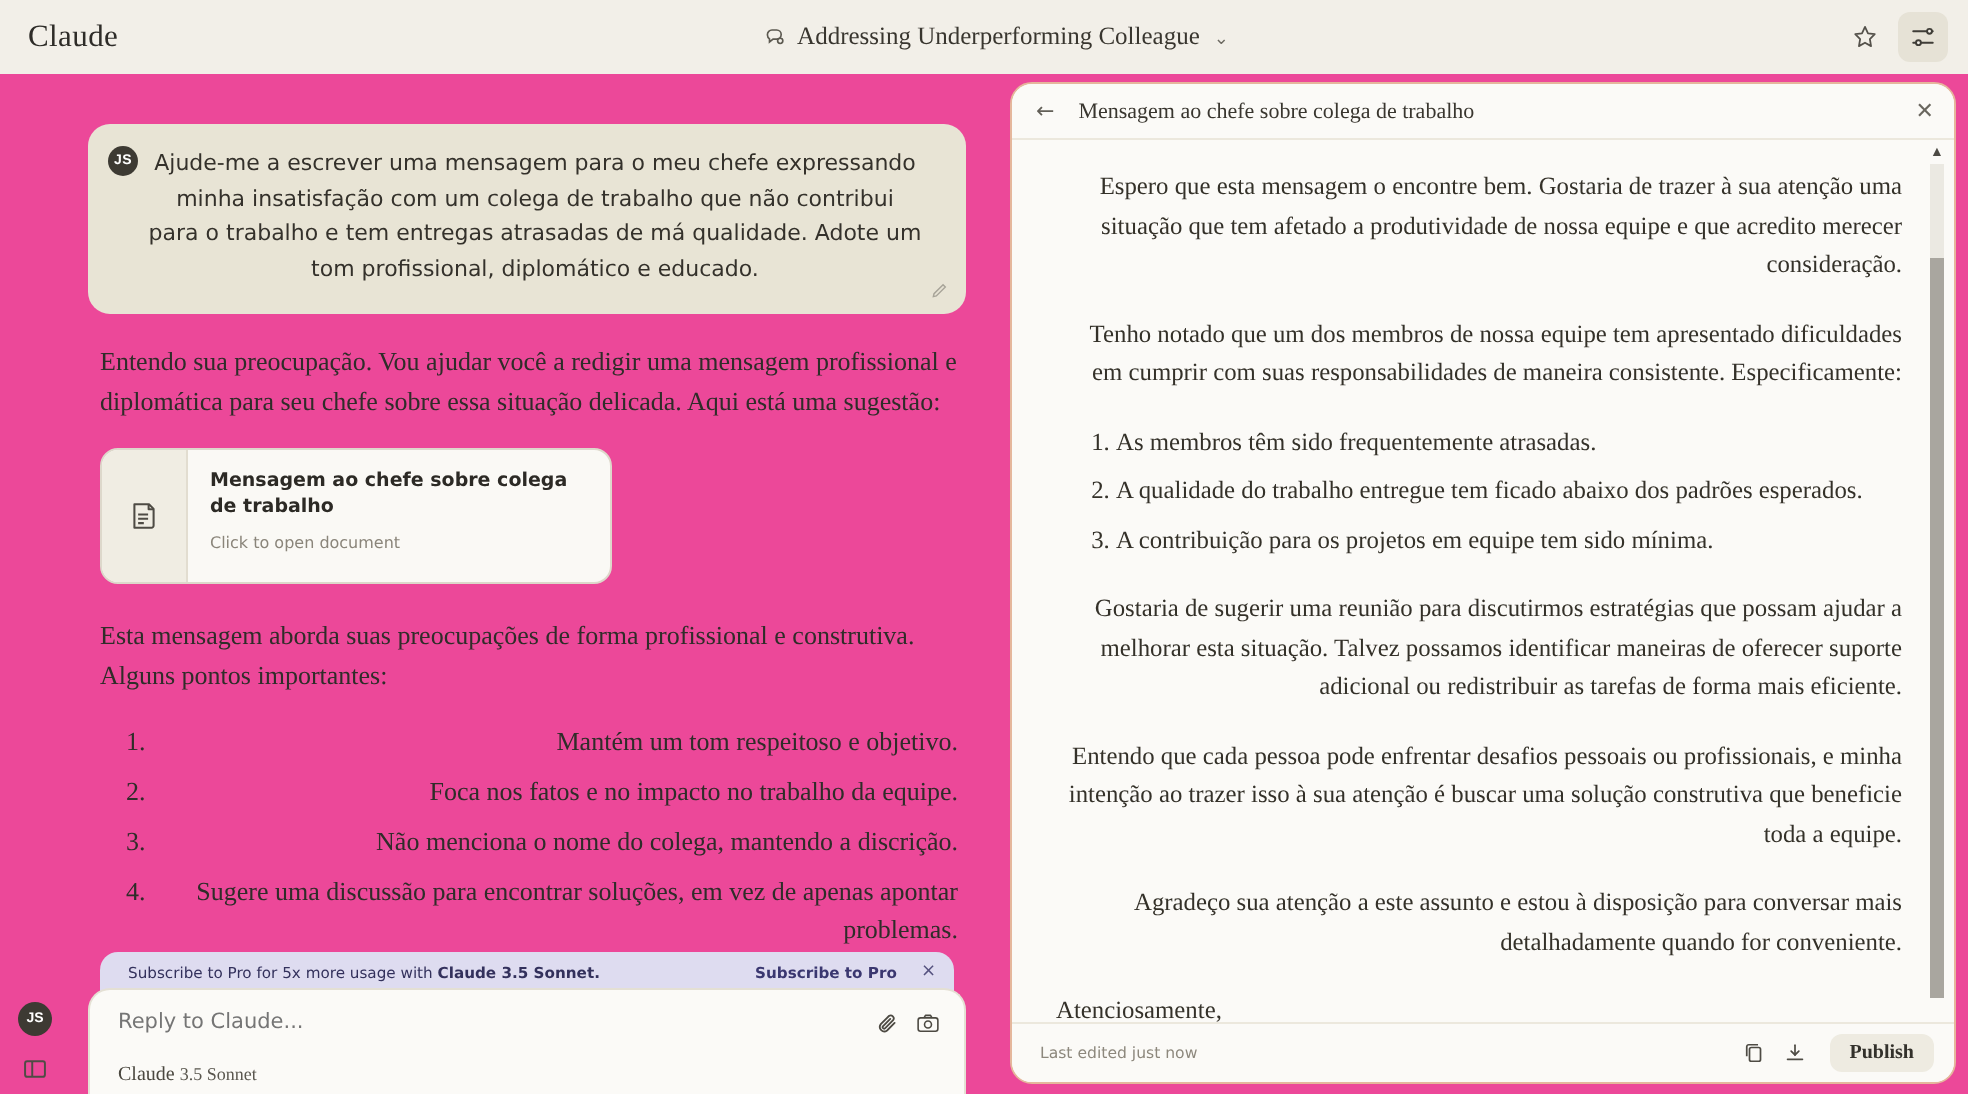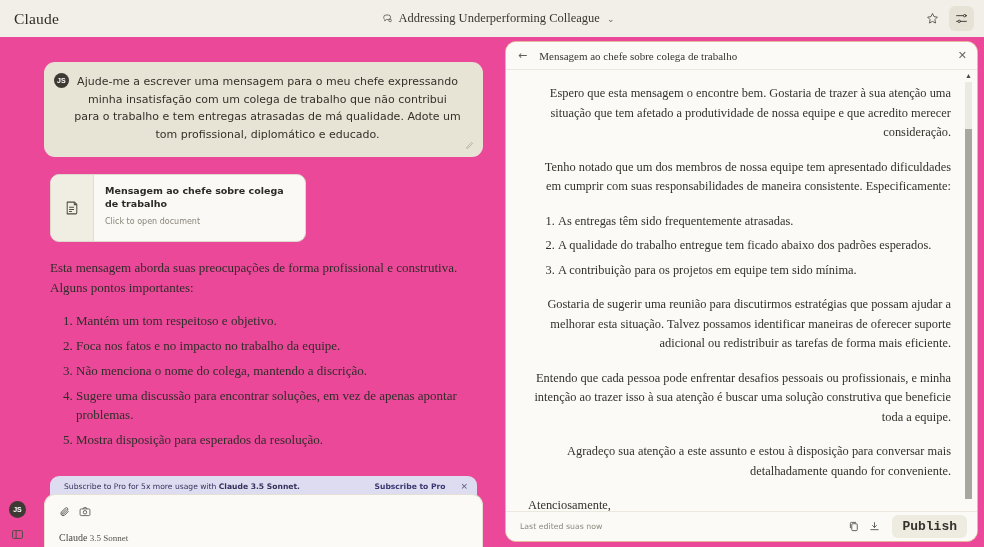--- a/index.html
+++ b/index.html
@@ -135,20 +135,21 @@
     padding: 14px 4px 0 6px;
     font-family: "Liberation Serif", serif;
     font-size: 13px;
     line-height: 20px;
     color: #2f2d29;
   }
   .msg-assistant p { margin-bottom: 13px; }
   .msg-assistant ol {
     margin: 0 0 13px 0;
     padding-left: 26px;
+    text-align: right;
   }
   .msg-assistant ol li {
     margin-bottom: 6px;
     line-height: 19px;
   }
 
   .artifact-card {
     display: flex;
     align-items: stretch;
     border: 1px solid #ddd8cb;
@@ -190,35 +191,35 @@
   .promo {
     background: #dedcf0;
     border-radius: 9px 9px 0 0;
     height: 21px;
     display: flex;
     align-items: center;
     padding: 0 9px 0 14px;
     margin: 0 6px -3px 6px;
     position: relative;
     z-index: 1;
-    gap: 15px;
   }
   .promo-text {
     font-family: "DejaVu Sans", sans-serif;
     font-size: 7.6px;
     color: #33315c;
     flex: 1 1 auto;
   }
   .promo-text b { font-weight: 700; }
   .promo-cta {
     font-family: "DejaVu Sans", sans-serif;
     font-size: 7.6px;
     font-weight: 700;
     color: #3a3770;
     cursor: pointer;
+    margin-right: 12px;
   }
   .promo-x {
     font-family: "DejaVu Sans", sans-serif;
     font-size: 9px;
     color: #55527f;
     cursor: pointer;
     line-height: 1;
   }
   .composer {
     background: #fbfaf7;
@@ -385,22 +386,22 @@
     font-family: "DejaVu Sans", sans-serif;
     font-size: 7.8px;
     color: #8d887d;
   }
   .foot-icons { display: flex; align-items: center; gap: 9px; }
   .publish-btn {
     background: #eeebe1;
     border: none;
     border-radius: 6px;
     padding: 4px 10px;
-    font-family: Liberation Mono, monospace;
-    font-size: 13px;
+    font-family: Liberation Serif, serif;
+    font-size: 10px;
     font-weight: 700;
     color: #33312b;
     cursor: pointer;
     margin-left: 3px;
   }
 
   svg { display: block; }
 </style>
 </head>
 <body>
@@ -455,20 +456,21 @@
           <div class="edit-pencil">
             <span>
               <svg width="9" height="9" viewBox="0 0 16 16" fill="none" stroke="#5a5750" stroke-width="1.3">
                 <path d="M11.6 2.4l2 2L5.6 12.4l-2.6.6.6-2.6z"></path>
               </svg>
             </span>
           </div>
         </div>
 
         <div class="msg-assistant">
+          <p>Entendo sua preocupação. Vou ajudar você a redigir uma mensagem profissional e diplomática para seu chefe sobre essa situação delicada. Aqui está uma sugestão:</p>
 
           <div class="artifact-card">
             <div class="artifact-ico">
               <svg width="16" height="16" viewBox="0 0 18 18" fill="none" stroke="#4e4b44" stroke-width="1.15" stroke-linejoin="round">
                 <path d="M3.6 2.4h8.2l2.6 2.6v9.4a1.2 1.2 0 0 1-1.2 1.2H3.6z"></path>
                 <path d="M11.6 2.6V5.2h2.6"></path>
                 <path d="M5.7 8.2h5.6M5.7 10.6h5.6M5.7 13h3.2"></path>
               </svg>
             </div>
             <div class="artifact-txt">
@@ -493,20 +495,21 @@
 
       <div class="composer-wrap">
         <div class="promo">
           <div class="promo-text"><span>Subscribe to Pro for 5x more usage with </span><b>Claude 3.5 Sonnet.</b></div>
           <div class="promo-cta">Subscribe to Pro</div>
           <div class="promo-x">×</div>
         </div>
 
         <div class="composer">
           <div class="composer-row">
+            <input class="reply-input" type="text" placeholder="Reply to Claude..." style="">
             <div class="composer-icons">
               <span>
                 <svg width="12" height="12" viewBox="0 0 16 16" fill="none" stroke="#4c4942" stroke-width="1.2" stroke-linecap="round">
                   <path d="M12.4 7.3l-5 5a3 3 0 0 1-4.2-4.2l5.4-5.4a2 2 0 0 1 2.8 2.8l-5.4 5.4a1 1 0 0 1-1.4-1.4l4.9-4.9"></path>
                 </svg>
               </span>
               <span>
                 <svg width="12" height="12" viewBox="0 0 18 18" fill="none" stroke="#4c4942" stroke-width="1.2" stroke-linejoin="round">
                   <rect x="1.6" y="4.4" width="14.8" height="10" rx="1.8"></rect>
                   <path d="M6 4.4l1.1-1.9h3.8L12 4.4"></path>
@@ -539,42 +542,42 @@
         <div class="panel-head">
           <span class="back-arrow">←</span>
           <span class="panel-title">Mensagem ao chefe sobre colega de trabalho</span>
           <span class="panel-x">✕</span>
         </div>
 
         <div class="panel-body">
           <p>Espero que esta mensagem o encontre bem. Gostaria de trazer à sua atenção uma situação que tem afetado a produtividade de nossa equipe e que acredito merecer consideração.</p>
           <p>Tenho notado que um dos membros de nossa equipe tem apresentado dificuldades em cumprir com suas responsabilidades de maneira consistente. Especificamente:</p>
           <ol>
-            <li>As entregas têm sido frequentemente atrasadas.</li>
+            <li>As membros têm sido frequentemente atrasadas.</li>
             <li>A qualidade do trabalho entregue tem ficado abaixo dos padrões esperados.</li>
             <li>A contribuição para os projetos em equipe tem sido mínima.</li>
           </ol>
           <p>Gostaria de sugerir uma reunião para discutirmos estratégias que possam ajudar a melhorar esta situação. Talvez possamos identificar maneiras de oferecer suporte adicional ou redistribuir as tarefas de forma mais eficiente.</p>
           <p>Entendo que cada pessoa pode enfrentar desafios pessoais ou profissionais, e minha intenção ao trazer isso à sua atenção é buscar uma solução construtiva que beneficie toda a equipe.</p>
           <p>Agradeço sua atenção a este assunto e estou à disposição para conversar mais detalhadamente quando for conveniente.</p>
           <p class="sig">
             </p>
             <div>Atenciosamente,</div>
 
           <p></p>
 
           <div class="vscroll">
             <div class="up">▲</div>
             <div class="track"></div>
             <div class="thumb"></div>
           </div>
         </div>
 
         <div class="panel-foot">
-          <span class="last-edited">Last edited suas now</span>
+          <span class="last-edited">Last edited just now</span>
           <div class="foot-icons">
             <span>
               <svg width="11" height="11" viewBox="0 0 16 16" fill="none" stroke="#4e4b44" stroke-width="1.25">
                 <rect x="4" y="4" width="8" height="10" rx="1.3"></rect>
                 <path d="M10.2 2H3.4A1.4 1.4 0 0 0 2 3.4v7"></path>
               </svg>
             </span>
             <span>
               <svg width="11" height="11" viewBox="0 0 16 16" fill="none" stroke="#4e4b44" stroke-width="1.25" stroke-linecap="round">
                 <path d="M8 2.3v7"></path>

